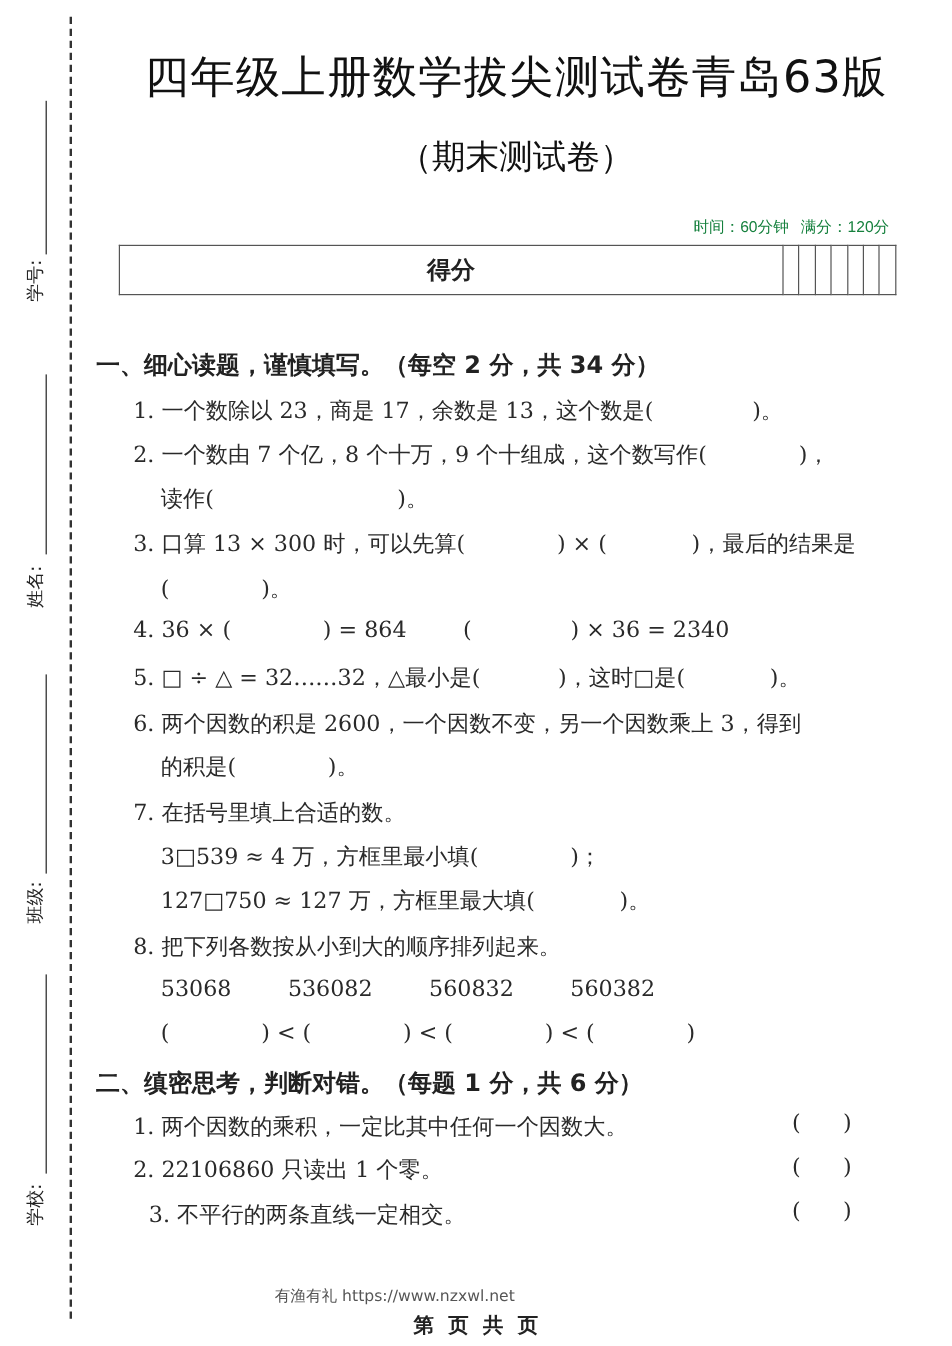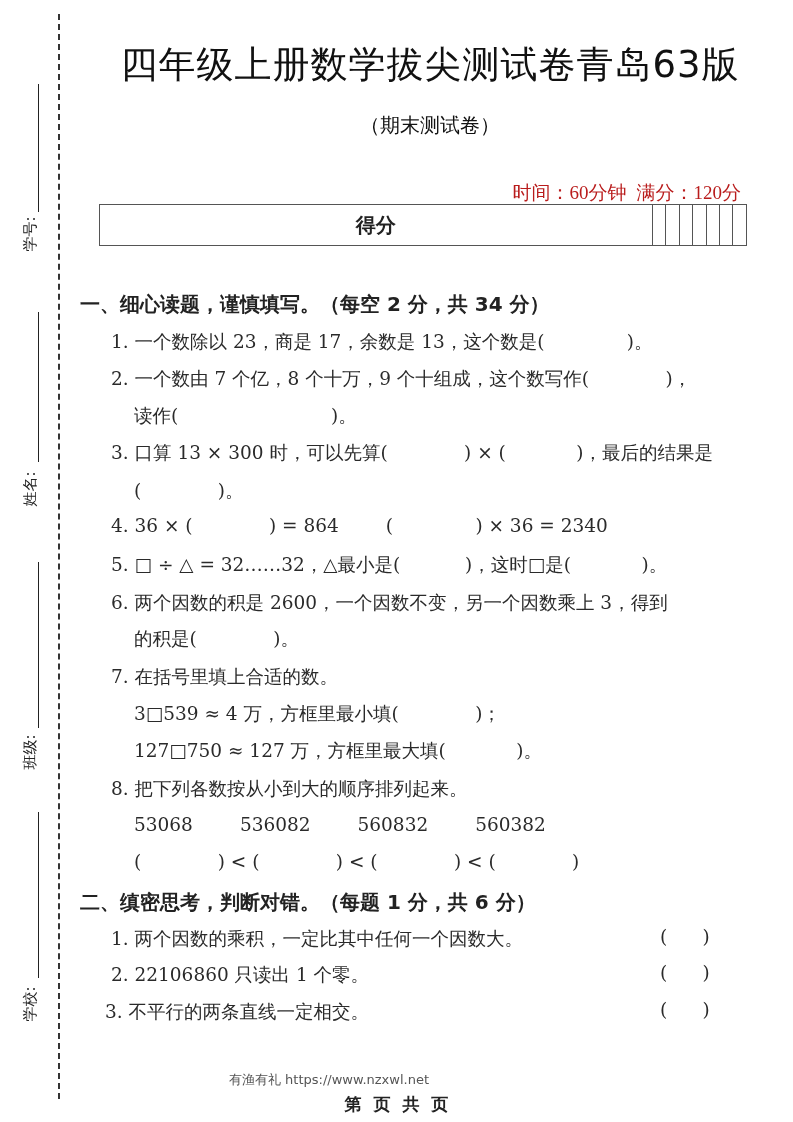--- a/index.html
+++ b/index.html
@@ -20,25 +20,25 @@
     }
 
     
     .title {
       position: absolute; left: 80px; top: 40px; width: 700px; text-align: center;
       font-family: "DejaVu Sans", sans-serif; font-size: 37px; font-weight: 400;
       letter-spacing: 1px; color: #111;
     }
     .subtitle {
       position: absolute; left: 80px; top: 112px; width: 700px; text-align: center;
-      font-family: Liberation Sans, sans-serif; font-size: 20px; color: #111;
+      font-family: Liberation Sans, sans-serif; font-size: 28px; color: #111;
     }
     .meta {
       position: absolute; right: 52px; top: 180px;
-      font-family: Liberation Serif, serif; font-size: 19px; color: #b91c1c;
+      font-family: Liberation Sans, sans-serif; font-size: 13px; color: #15803d;
     }
     .meta span + span { margin-left: 10px; }
 
     
     table.score {
       position: absolute; left: 99px; top: 204px; width: 648px;
       border-collapse: collapse;
     }
     table.score td {
       border: 1.5px solid #555; height: 41px; text-align: center;
@@ -132,17 +132,17 @@
 <div class="line" style="left:111px;top:776px;">8. 把下列各数按从小到大的顺序排列起来。</div>
 <div class="line" style="left:134px;top:814px;">53068        536082        560832        560382</div>
 <div class="line" style="left:134px;top:851px;">(             ) &lt; (             ) &lt; (             ) &lt; (             )</div>
 
 <div class="section-head" style="top:889px;text-align:right;">二、缜密思考，判断对错。（每题 1 分，共 6 分）</div>
 
 <div class="line" style="left:111px;top:926px;">1. 两个因数的乘积，一定比其中任何一个因数大。</div>
 <div class="judge" style="top:926px;">(      )</div>
 <div class="line" style="left:111px;top:962px;">2. 22106860 只读出 1 个零。</div>
 <div class="judge" style="top:962px;">(      )</div>
-<div class="line" style="left:105px;top:999px;">3. 不平行的两条直线一定相交。</div>
+<div class="line" style="left:124px;top:999px;">3. 不平行的两条直线一定相交。</div>
 <div class="judge" style="top:999px;">(      )</div>
 
 <div class="footer-site">有渔有礼 https://www.nzxwl.net</div>
 <div class="footer-page">第 页 共 页</div>
 
 </body></html>

